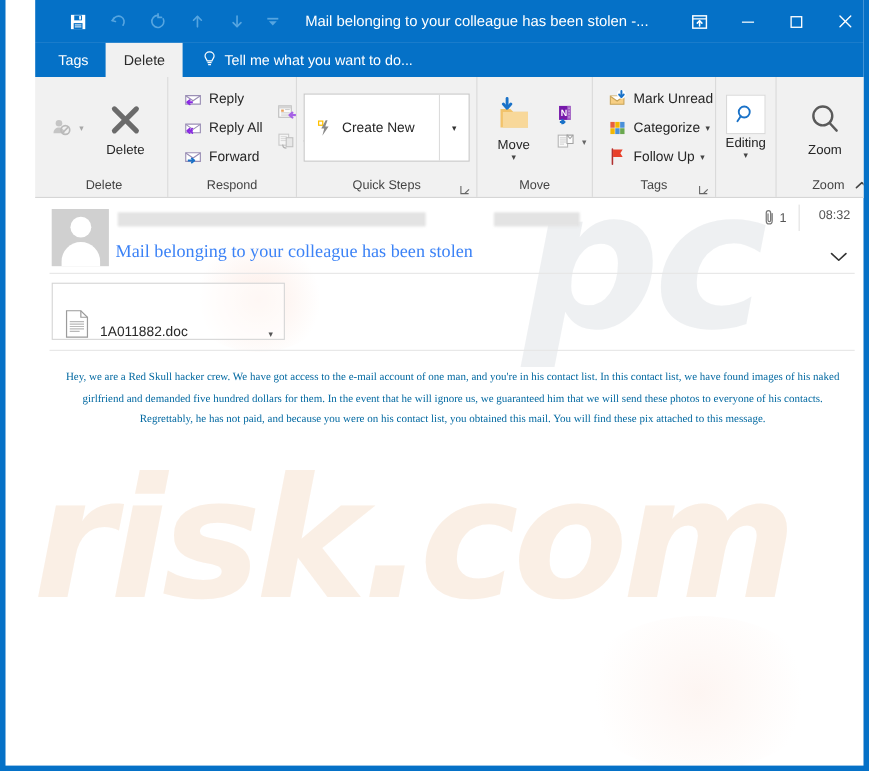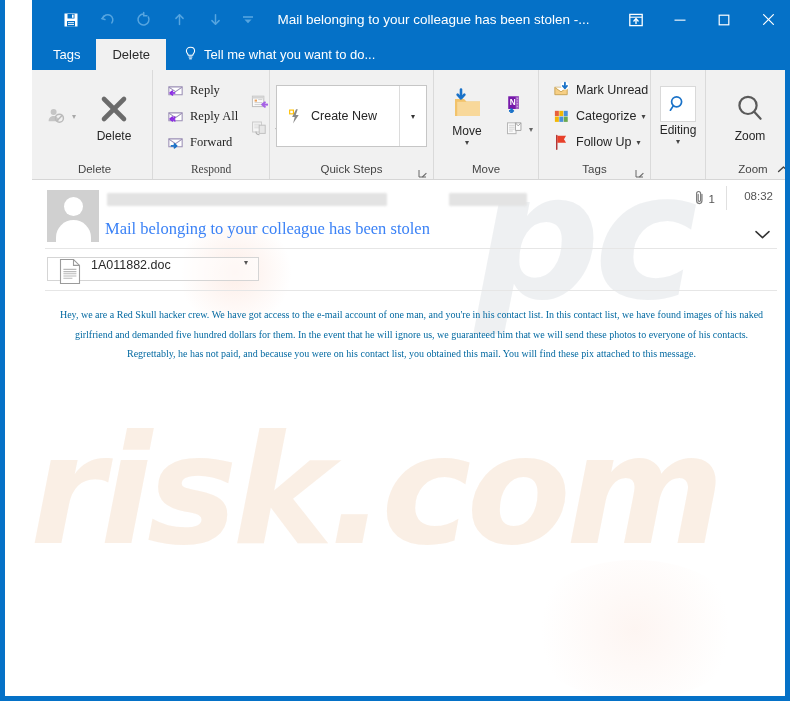--- a/index.html
+++ b/index.html
@@ -358,25 +358,25 @@
     background: #e6e6e6;
     margin: 6px 8px 0 8px;
   }
 
   .attachrow {
     padding: 8px 0 9px 10px;
     position: relative;
   }
   .attachchip {
     width: 212px;
-    height: 24px;
+    height: 52px;
     border: 1px solid #d5d5d5;
     background: rgba(255,255,255,0.55);
     display: flex;
-    align-items: flex-start;
+    align-items: flex-end;
     box-sizing: border-box;
   }
   .docicon {
     width: 22px; height: 27px;
     margin: 0 10px 0 11px;
     flex: 0 0 auto;
   }
   .attachname {
     flex: 1;
     font-size: 12.5px;
@@ -523,21 +523,21 @@
               <path d="M7 7 L27 27"></path>
                 <path d="M27 7 L7 27"></path>
             </svg>
           </span>
           <span class="cap">Delete</span>
         </div>
       </div>
       <div class="rgroup-label">Delete</div>
     </div>
 
-    <div class="rgroup" style="width:117px;font-family:Liberation Serif, serif;">
+    <div class="rgroup" style="width:117px;">
       <div class="rgroup-body">
         <div class="smallcol" style="margin-left:2px;">
           <div class="smallbtn">
             <span class="iconwrap">
               <svg width="19" height="19" viewBox="0 0 20 20" fill="none">
                 <path d="M3 6.2 L17 6.2 L17 14.4 L3 14.4 Z" fill="#ffffff" stroke="#9b8fb5" stroke-width="1.1"></path>
                 <path d="M3 6.4 L10 11.2 L17 6.4" fill="none" stroke="#9b8fb5" stroke-width="1.1"></path>
                 <path d="M9.8 12.6 L5.0 12.6" stroke="#8a2be2" stroke-width="1.8"></path>
                 <path d="M6.8 10.6 L4.4 12.6 L6.8 14.6" fill="none" stroke="#8a2be2" stroke-width="1.8" stroke-linecap="round" stroke-linejoin="round"></path>
               </svg>

